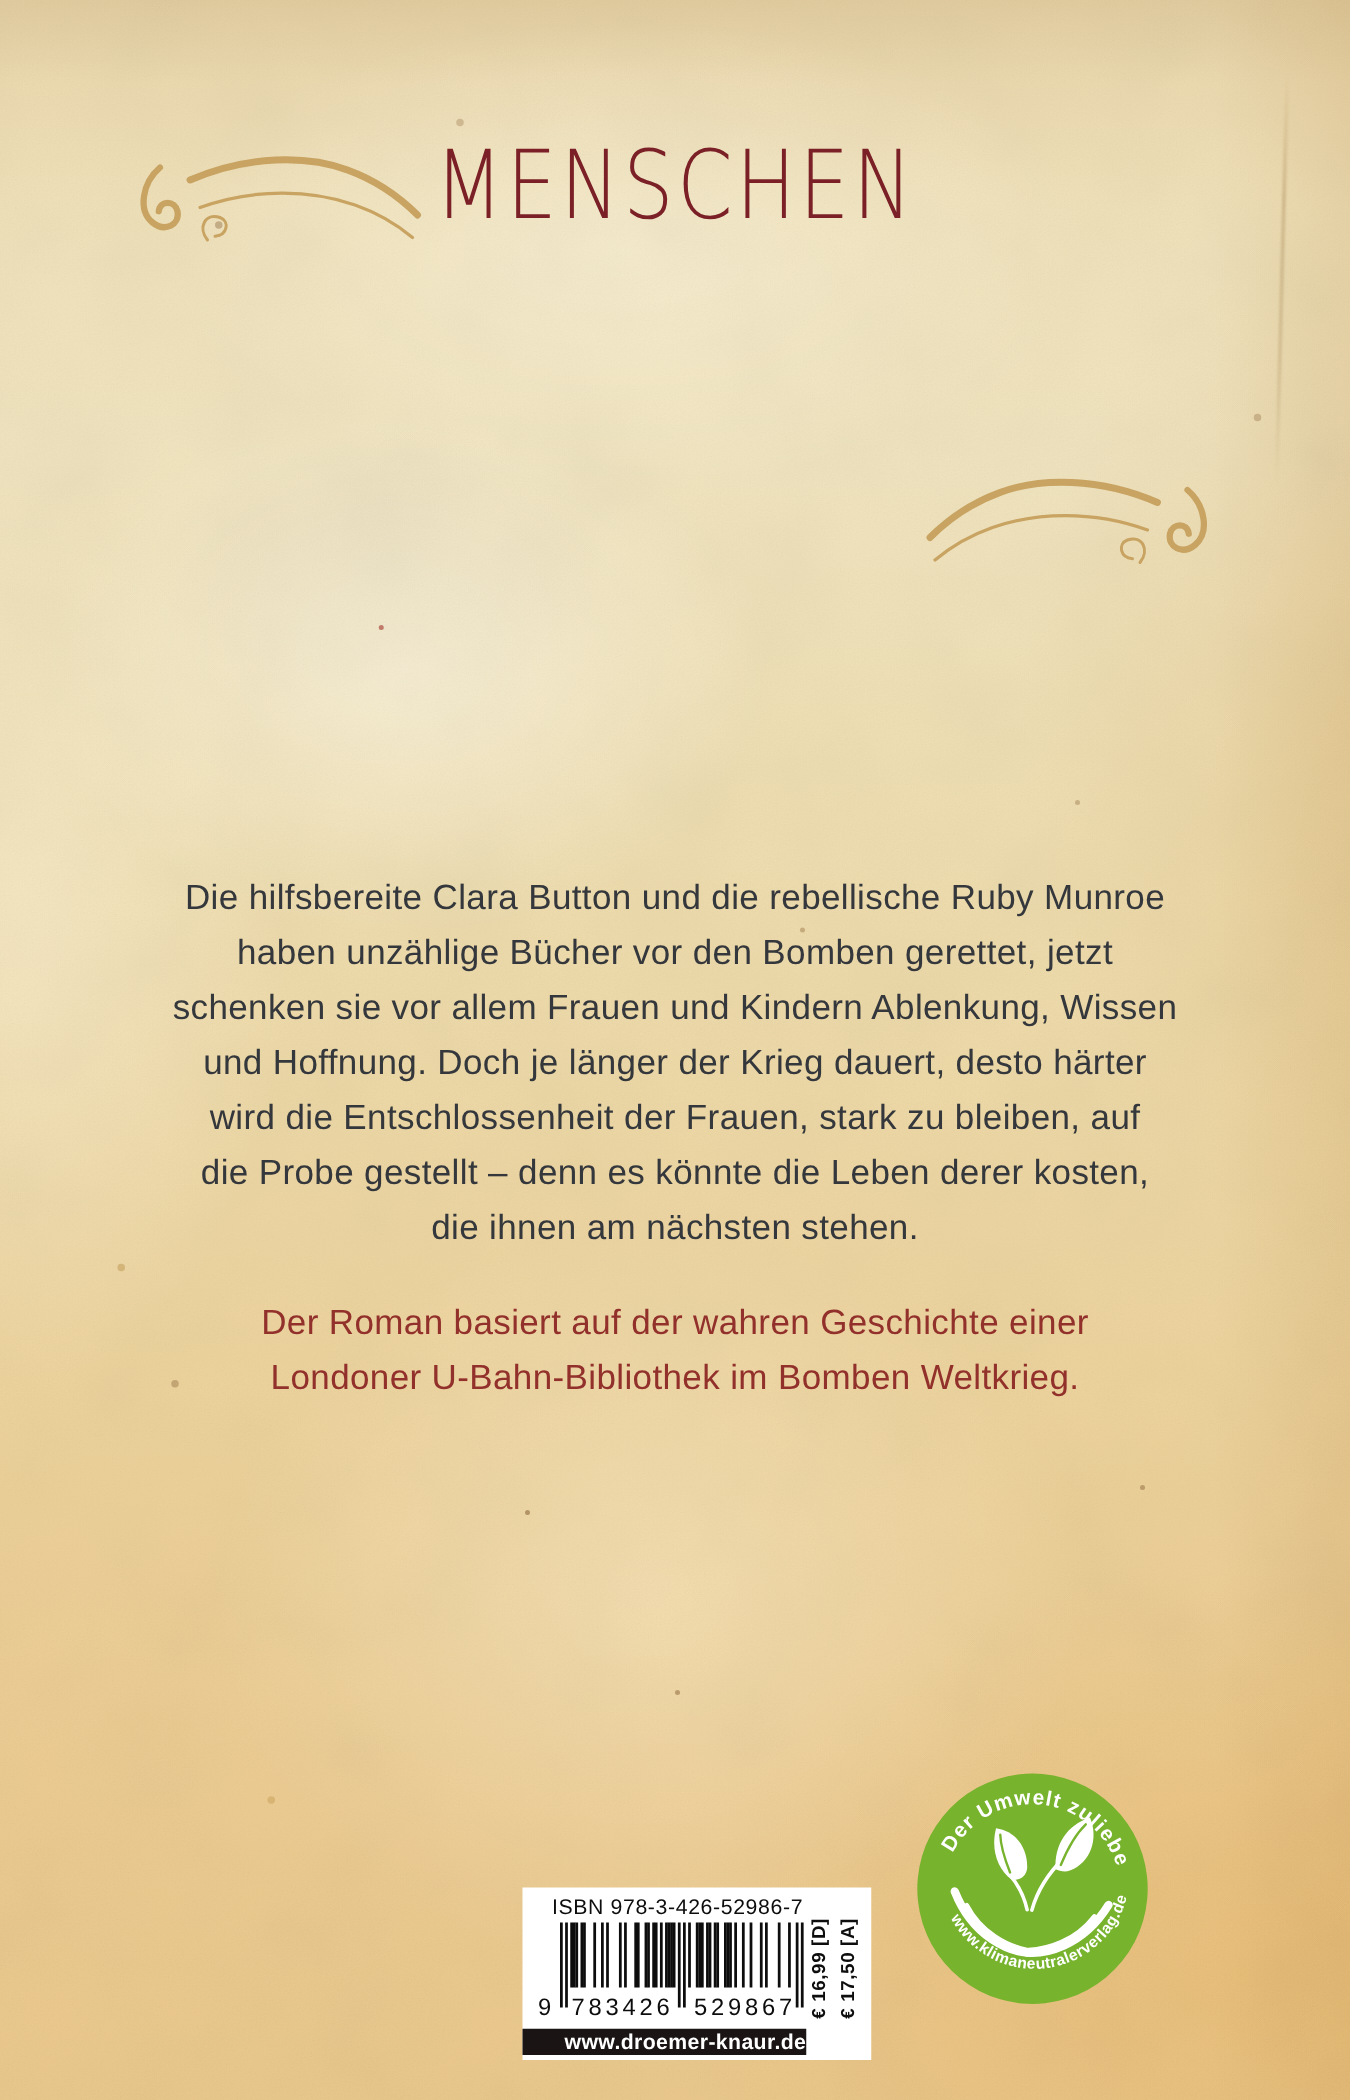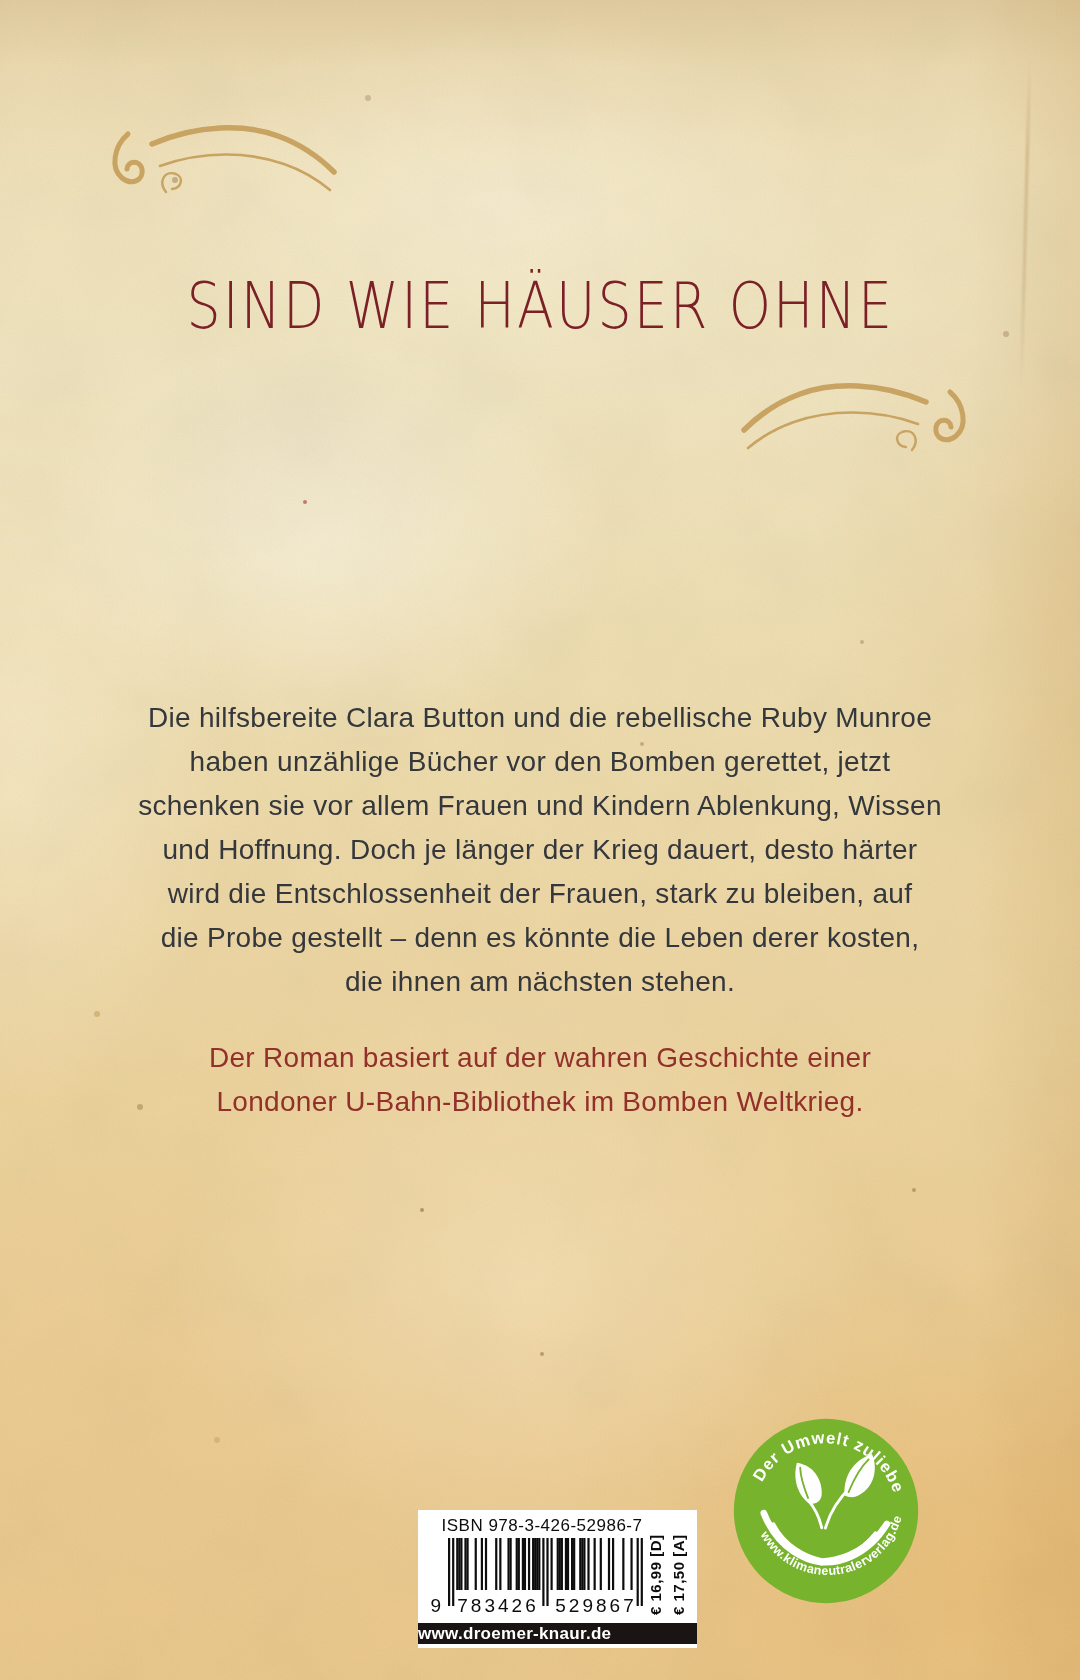--- a/index.html
+++ b/index.html
@@ -71,22 +71,22 @@
   
   .label{position:absolute;left:418px;top:1510px;width:279px;height:138px;background:#ffffff;}
   .isbn{position:absolute;top:6px;left:10px;width:228px;text-align:center;
         font-size:17px;letter-spacing:.5px;color:#0d0d0d;}
   .barcode-svg{position:absolute;left:30px;top:28px;overflow:visible;}
   .barcode-svg text{font-family:"Liberation Sans",sans-serif;font-size:19px;fill:#0d0d0d;letter-spacing:3px;}
   .price{position:absolute;writing-mode:vertical-rl;transform:rotate(180deg);
          font-size:15px;font-weight:bold;color:#0d0d0d;letter-spacing:.5px;height:86px;text-align:center;}
   .price.de{left:229px;top:22px;}
   .price.at{left:252px;top:22px;}
-  .strip{position:absolute;left:0;top:113px;width:279px;height:21px;background:#1a1414;
-         display:flex;align-items:center;justify-content:flex-start;}
+  .strip{position:absolute;left:0;top:113px;width:227px;height:21px;background:#1a1414;
+         display:flex;align-items:center;justify-content:flex-end;}
   .strip span{color:#ffffff;font-size:17px;font-weight:bold;letter-spacing:.3px;}
 
   
   .badge{position:absolute;left:731px;top:1416px;width:190px;height:190px;}
   .badge svg{overflow:visible;}
   .badge text{font-family:"Liberation Sans",sans-serif;font-weight:bold;fill:#ffffff;}
 </style>
 </head>
 <body>
 
@@ -126,21 +126,21 @@
   </svg>
   <svg class="flourish right" viewBox="0 0 235 85" aria-hidden="true">
     <g fill="none" stroke="#c8a361" stroke-linecap="round">
       <path d="M20 14 C6 26 2 48 14 58 C24 66 36 60 34 49 C32 40 20 40 19 49" stroke-width="5"></path>
       <path d="M44 24 C90 4 138 4 170 16 C192 24 210 36 226 52" stroke-width="5.5"></path>
       <path d="M52 46 C96 30 142 32 176 44 C196 51 210 60 222 70" stroke-width="2.6"></path>
       <path d="M58 72 C50 62 56 50 68 54 C76 57 74 68 64 69" stroke-width="2.4"></path>
     </g>
   </svg>
 
-  <div class="hline hl3"><span class="squeeze">SIND WIE HÄUSER OHNE</span></div>
+  <div class="hline hl1"><span class="squeeze">MENSCHEN</span></div>
 
   <p class="blurb p2">Die hilfsbereite Clara Button und die rebellische Ruby Munroe
 haben unzählige Bücher vor den Bomben gerettet, jetzt
 schenken sie vor allem Frauen und Kindern Ablenkung, Wissen
 und Hoffnung. Doch je länger der Krieg dauert, desto härter
 wird die Entschlossenheit der Frauen, stark zu bleiben, auf
 die Probe gestellt – denn es könnte die Leben derer kosten,
 die ihnen am nächsten stehen.</p>
   <p class="blurb p3">Der Roman basiert auf der wahren Geschichte einer
 Londoner U-Bahn-Bibliothek im Bomben Weltkrieg.</p>

